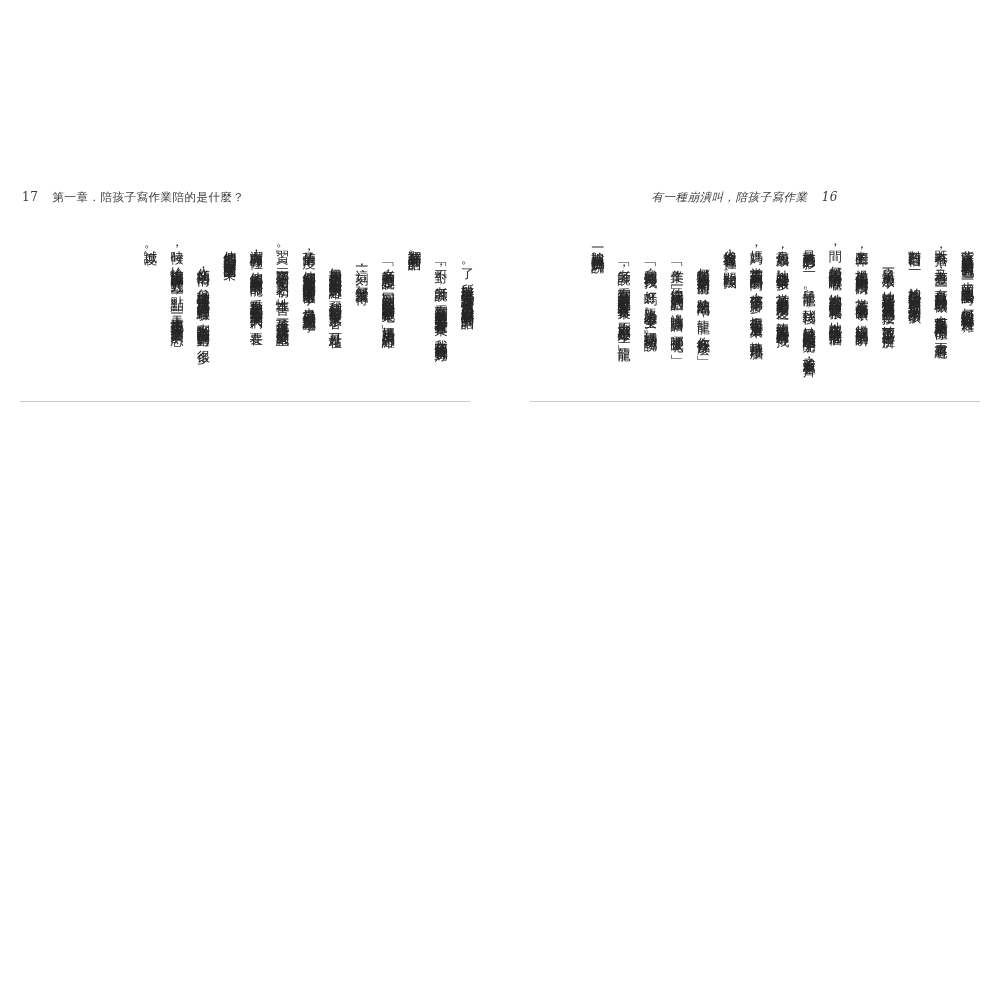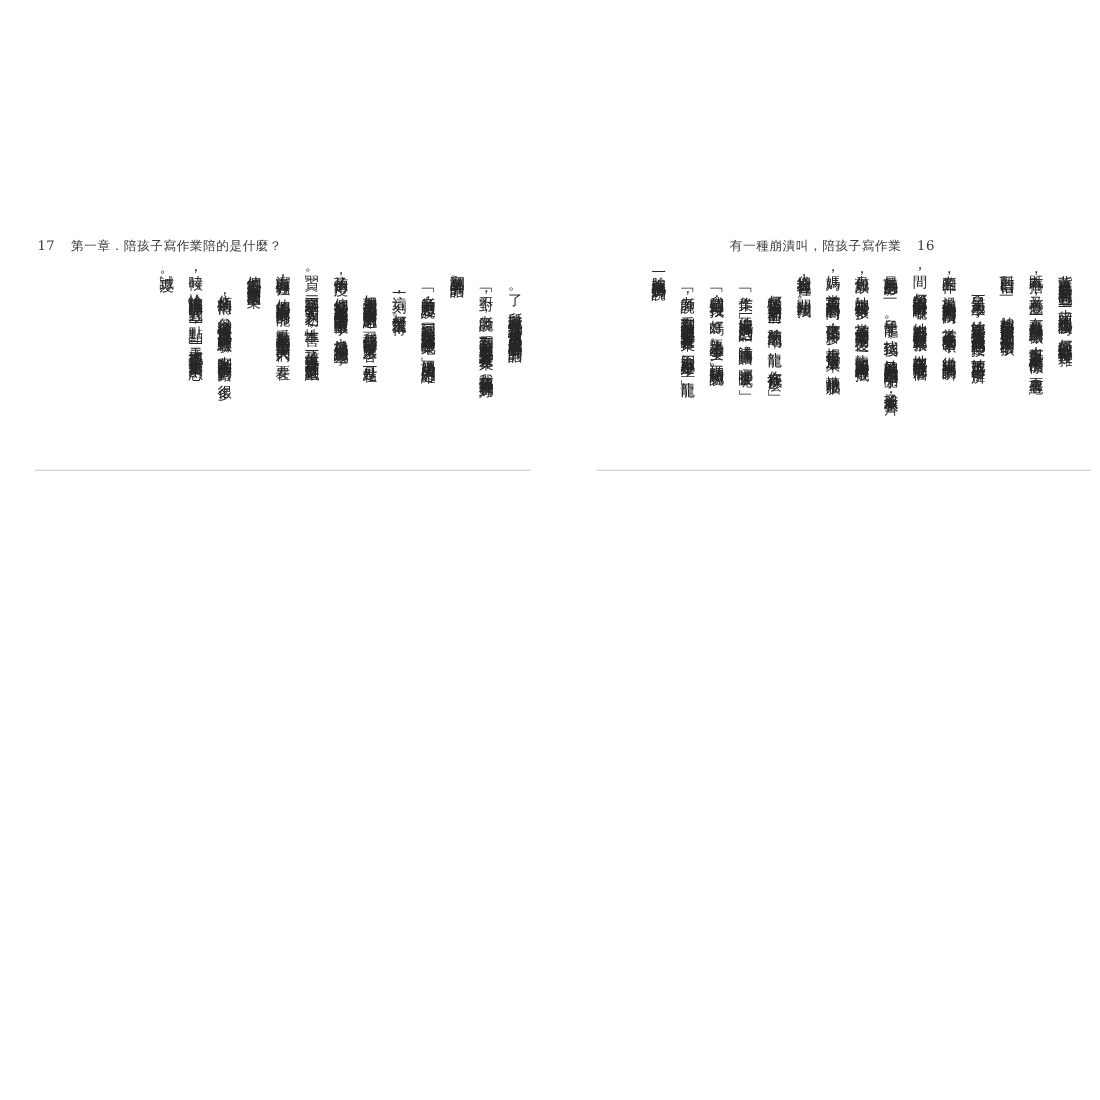--- a/index.html
+++ b/index.html
@@ -19,34 +19,33 @@
     position: relative;
     width: 1000px;
     height: 1000px;
     background: #ffffff;
   }
 
   
   .header-row {
     position: absolute;
     top: 190px;
-    left: 12px;
+    left: 0;
     width: 860px;
     height: 22px;
-    margin-top: 26px;
   }
   .head {
     position: absolute;
     font-size: 11.5px;
     color: #3a3a3a;
     white-space: nowrap;
     letter-spacing: 0.5px;
   }
   .head-left { left: 22px; }
-  .head-right { right: 22px; }
+  .head-right { right: 22px; font-style: italic; }
   .folio {
     font-family: "DejaVu Serif", "Liberation Serif", serif;
     font-size: 12px;
     color: #3a3a3a;
   }
   .head-sep {
     display: inline-block;
     width: 6px;
   }
   .rule {

